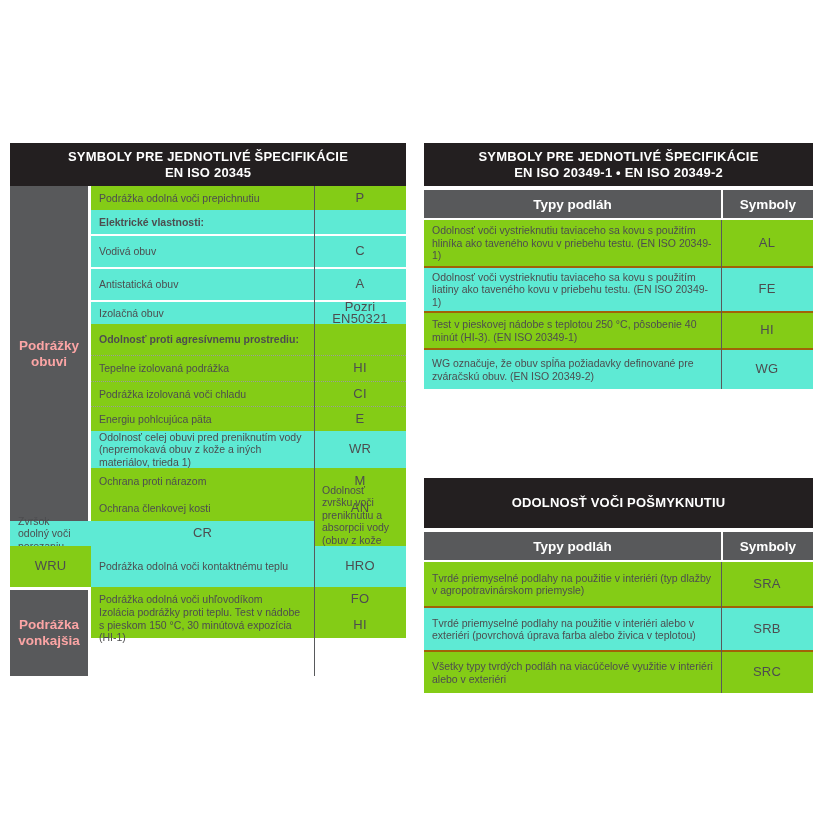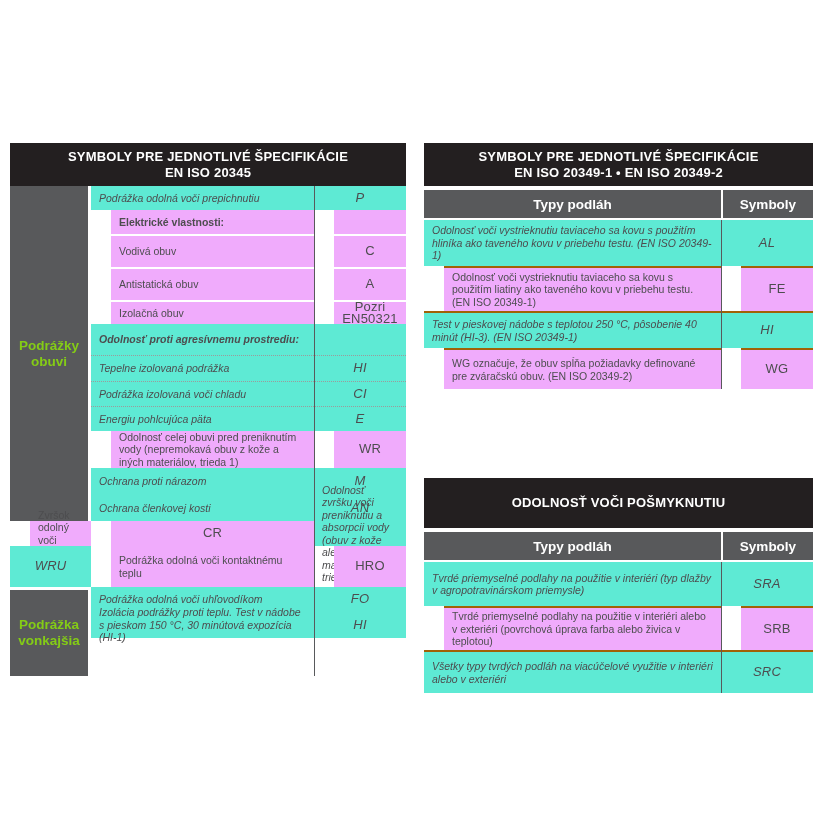--- a/index.html
+++ b/index.html
@@ -29,40 +29,40 @@
   .subheader .sh-cell.sym2 { border-left:2px solid #fff; }
 
   .body-grid { display:grid; position:relative; }
   .cell {
     display:flex; align-items:center;
     font-size:10.5px; line-height:12.5px;
     padding:2px 8px;
   }
   .cell.desc { justify-content:flex-start; text-align:left; }
   .cell.sym  { justify-content:center; text-align:center; font-size:13px; letter-spacing:.2px; }
-  .w { background:#5eead4;font-style:italic; }
-  .g { background:#f0abfc;margin-left:20px; }
+  .w { background:#84cc16; }
+  .g { background:#5eead4; }
   .b { font-weight:bold; }
   .sep { border-top:2px solid #ffffff; }
   .dot { border-top:1px dotted #9b9b9b; }
 
   .vline {
     position:absolute; top:0; bottom:0; width:1px;
     background:#58595b; z-index:3;
   }
 
   
   #left-table { left:10px; top:143px; width:396px; }
   #left-table .tbl-header { height:43px; }
   #left-table .body-grid {
     grid-template-columns:81px 223px 92px;
     grid-template-rows:24px 24px 33px 33px 24px 31px 26px 25px 25px 37px 27px 26px 25px 41px 25px 26px 38px;
   }
   .side {
-    grid-column:1; background:#58595b; color:#84cc16;
+    grid-column:1; background:#58595b; color:#fca5a5;
     font-weight:bold; font-size:13.5px; line-height:16px;
     display:flex; align-items:center; justify-content:center; text-align:center;
     border-right:3px solid #fff; padding:2px 4px;
   }
   .side.gsep { border-top:3px solid #fff; }
   #left-table .vline { left:304px; }
 
   
   #right-table-1 { left:424px; top:143px; width:389px; }
   #right-table-1 .tbl-header { height:43px; }

